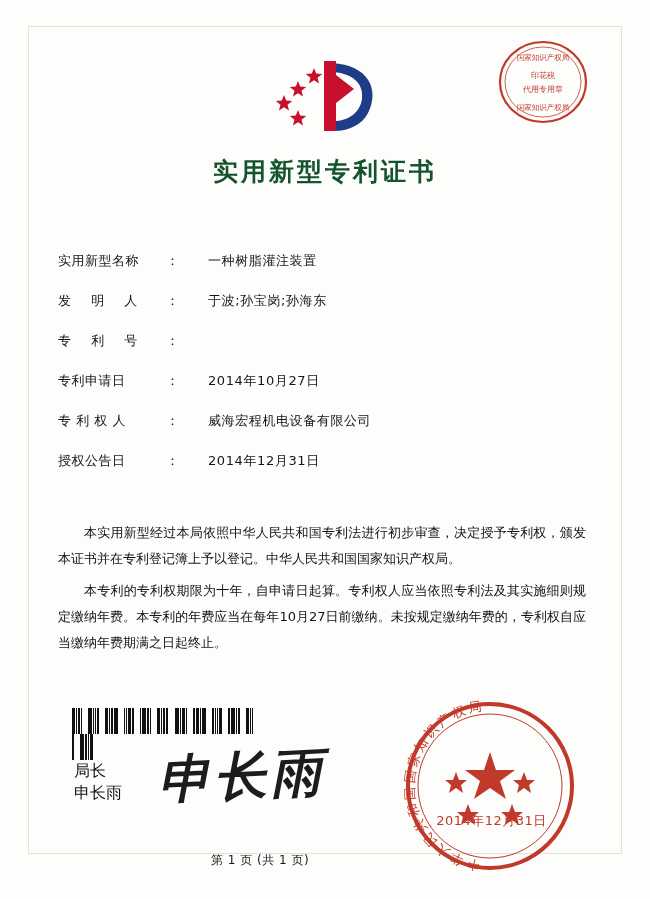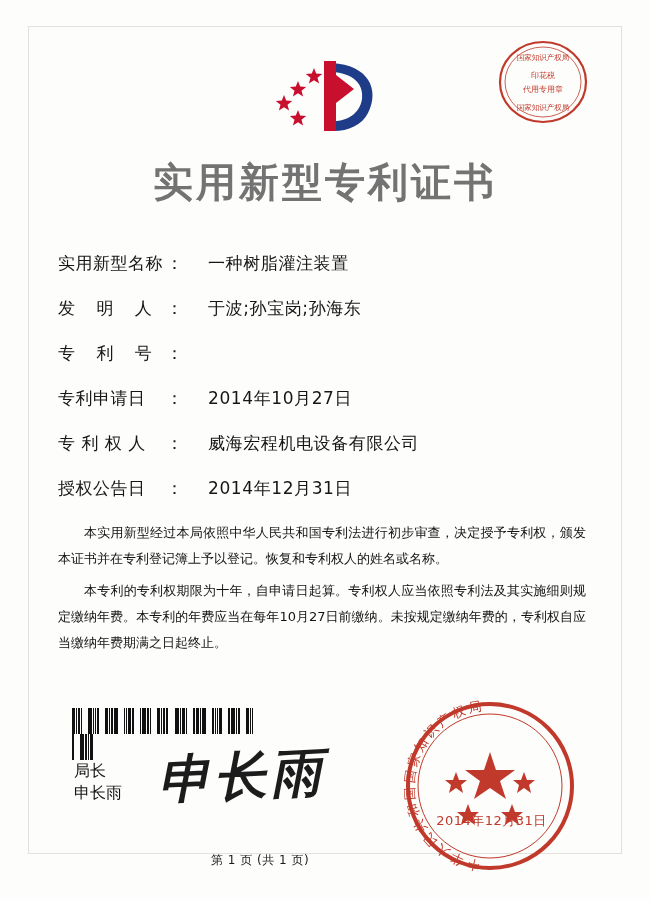--- a/index.html
+++ b/index.html
@@ -60,38 +60,38 @@
     height: 92px;
   }
 
   .main-title {
     position: absolute;
     left: 0;
     top: 155px;
     width: 650px;
     text-align: center;
     font-family: "DejaVu Serif", "Liberation Serif", serif;
-    font-size: 40px;
+    font-size: 25px;
     font-weight: bold;
     letter-spacing: 3px;
-    color: #737373;
+    color: #14532d;
   }
 
   
   .fields {
     position: absolute;
     left: 58px;
     top: 252px;
     width: 534px;
   }
   .field-row {
     display: flex;
     align-items: baseline;
     margin-bottom: 22px;
-    font-size: 17px;
+    font-size: 13px;
     color: #161616;
     white-space: nowrap;
   }
   .field-label {
     width: 108px;
     flex: 0 0 108px;
     letter-spacing: 0.5px;
   }
   .field-label.spaced {
     letter-spacing: 8px;
@@ -264,21 +264,21 @@
 
     <div class="field-row">
       <span class="field-label">授权公告日</span>
       <span class="field-sep">：</span>
       <span class="field-value">2014年12月31日</span>
     </div>
 
   </div>
 
   <div class="body-text">
-    <p>本实用新型经过本局依照中华人民共和国专利法进行初步审查，决定授予专利权，颁发本证书并在专利登记簿上予以登记。恢复和专利权人的姓名或名称。</p>
+    <p>本实用新型经过本局依照中华人民共和国专利法进行初步审查，决定授予专利权，颁发本证书并在专利登记簿上予以登记。中华人民共和国国家知识产权局。</p>
     <p>本专利的专利权期限为十年，自申请日起算。专利权人应当依照专利法及其实施细则规定缴纳年费。本专利的年费应当在每年10月27日前缴纳。未按规定缴纳年费的，专利权自应当缴纳年费期满之日起终止。</p>
   </div>
 
   <div class="barcode">
     <i style="width:3px"></i><i style="width:1px"></i><i style="width:2px"></i><i style="width:1px"></i>
     <i style="width:4px"></i><i style="width:1px"></i><i style="width:1px"></i><i style="width:2px"></i>
     <i style="width:3px"></i><i style="width:1px"></i><i style="width:2px"></i><i style="width:4px"></i>
     <i style="width:1px"></i><i style="width:1px"></i><i style="width:3px"></i><i style="width:2px"></i>
     <i style="width:1px"></i><i style="width:4px"></i><i style="width:2px"></i><i style="width:1px"></i>
     <i style="width:3px"></i><i style="width:1px"></i><i style="width:2px"></i><i style="width:2px"></i>

